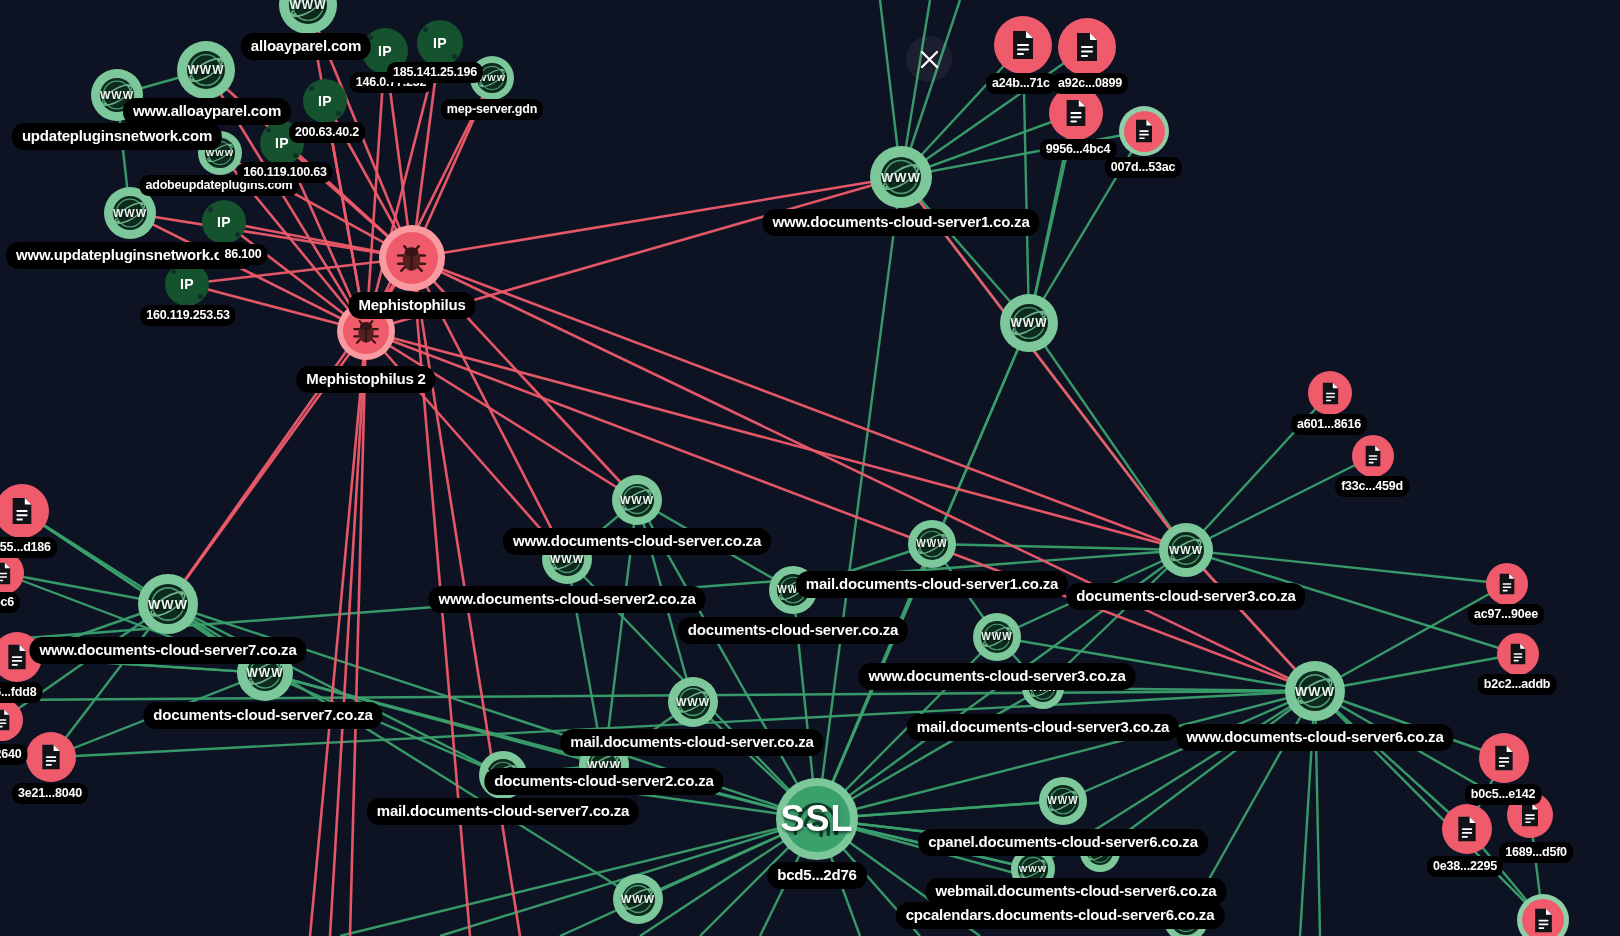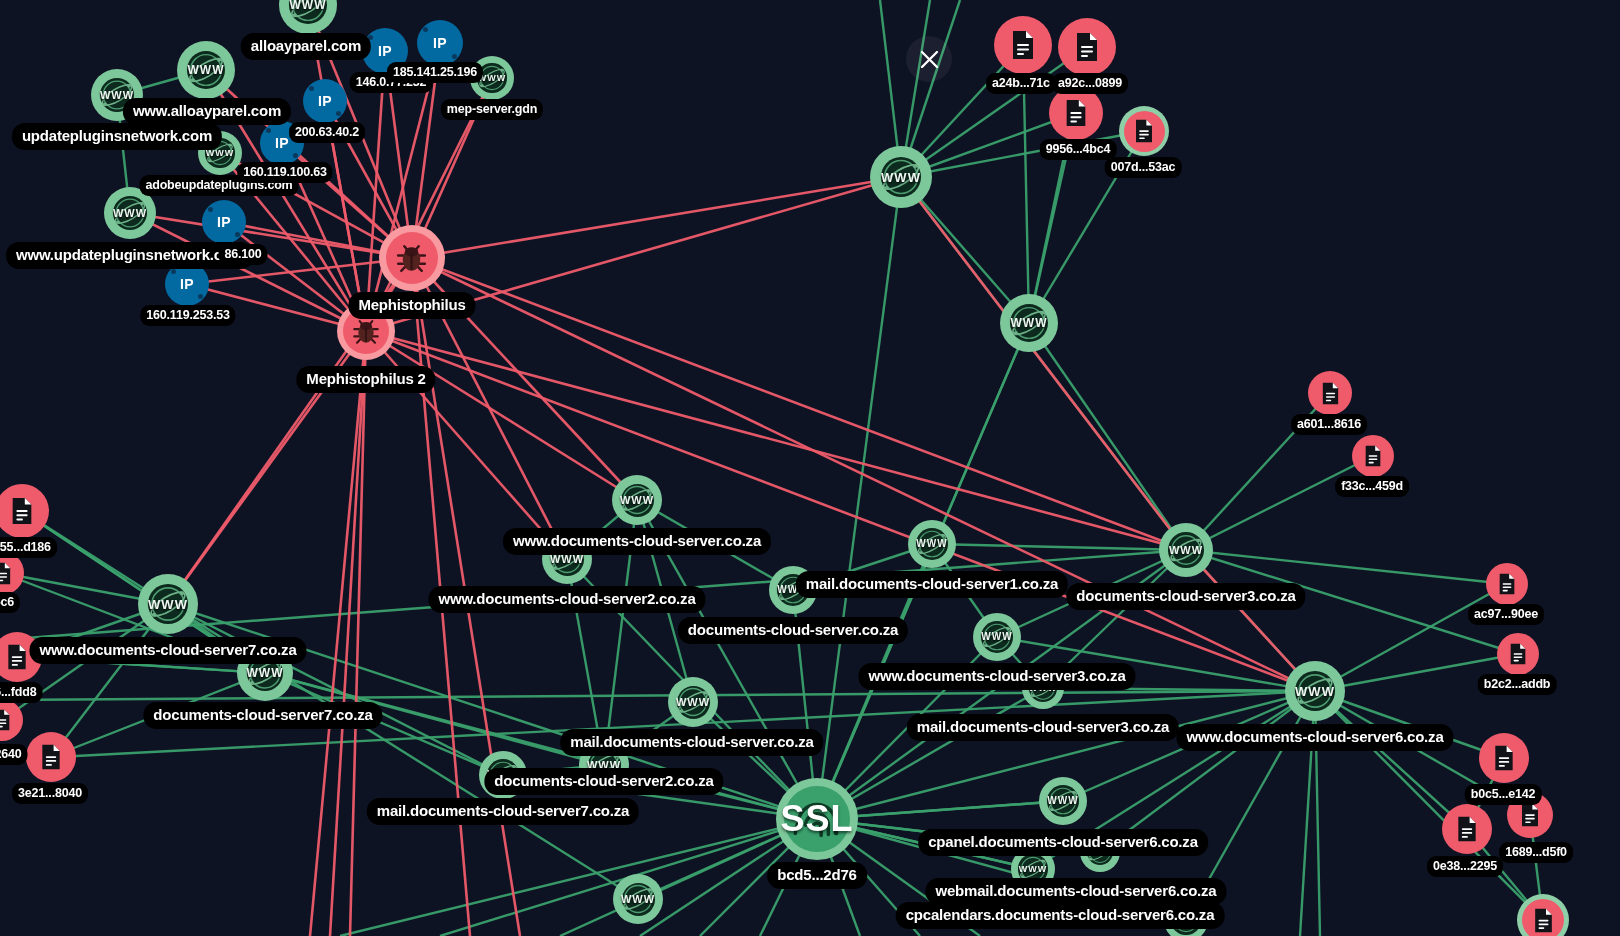--- a/index.html
+++ b/index.html
@@ -64,21 +64,21 @@
   .globe {
     position: absolute;
     left: 50%; top: 50%;
     transform: translate(-50%,-50%);
     z-index: 2;
     opacity: .85;
   }
 
   
   .node.ip {
-    background: #0369a1;
+    background: #14532d;
   }
   .node.ip .ntext {
     color: #ffffff;
     font-weight: 700;
     letter-spacing: .5px;
     z-index: 4;
     position: relative;
   }
   .ipdot {
     position: absolute;
@@ -851,20 +851,21 @@
       <div class="nlabel sm" style="left: 285px; top: 162px;">160.119.100.63</div>
       <div class="nlabel sm" style="left: 243px; top: 244px;">86.100</div>
       <div class="nlabel sm" style="left: 188px; top: 305px;">160.119.253.53</div>
       <div class="nlabel sm" style="left: 492px; top: 99px;">mep-server.gdn</div>
       <div class="nlabel big" style="left: 412px; top: 292px;">Mephistophilus</div>
       <div class="nlabel big" style="left: 366px; top: 366px;">Mephistophilus 2</div>
       <div class="nlabel sm" style="left: 1021px; top: 73px;">a24b...71c</div>
       <div class="nlabel sm" style="left: 1090px; top: 73px;">a92c...0899</div>
       <div class="nlabel sm" style="left: 1078px; top: 139px; text-align: right;">9956...4bc4</div>
       <div class="nlabel sm" style="left: 1143px; top: 157px;">007d...53ac</div>
+      <div class="nlabel big" style="left: 901px; top: 209px;">www.documents-cloud-server1.co.za</div>
       <div class="nlabel sm" style="left: 1329px; top: 414px;">a601...8616</div>
       <div class="nlabel sm" style="left: 1372px; top: 476px;">f33c...459d</div>
       <div class="nlabel sm" style="left: 22px; top: 537px;">455...d186</div>
       <div class="nlabel sm" style="left: 4px; top: 592px;">5c6</div>
       <div class="nlabel sm" style="left: 12px; top: 682px;">76...fdd8</div>
       <div class="nlabel sm" style="left: 8px; top: 744px;">2640</div>
       <div class="nlabel sm" style="left: 50px; top: 783px;">3e21...8040</div>
       <div class="nlabel big" style="left: 168px; top: 637px;">www.documents-cloud-server7.co.za</div>
       <div class="nlabel big" style="left: 263px; top: 702px;">documents-cloud-server7.co.za</div>
       <div class="nlabel big" style="left: 637px; top: 528px;">www.documents-cloud-server.co.za</div>

